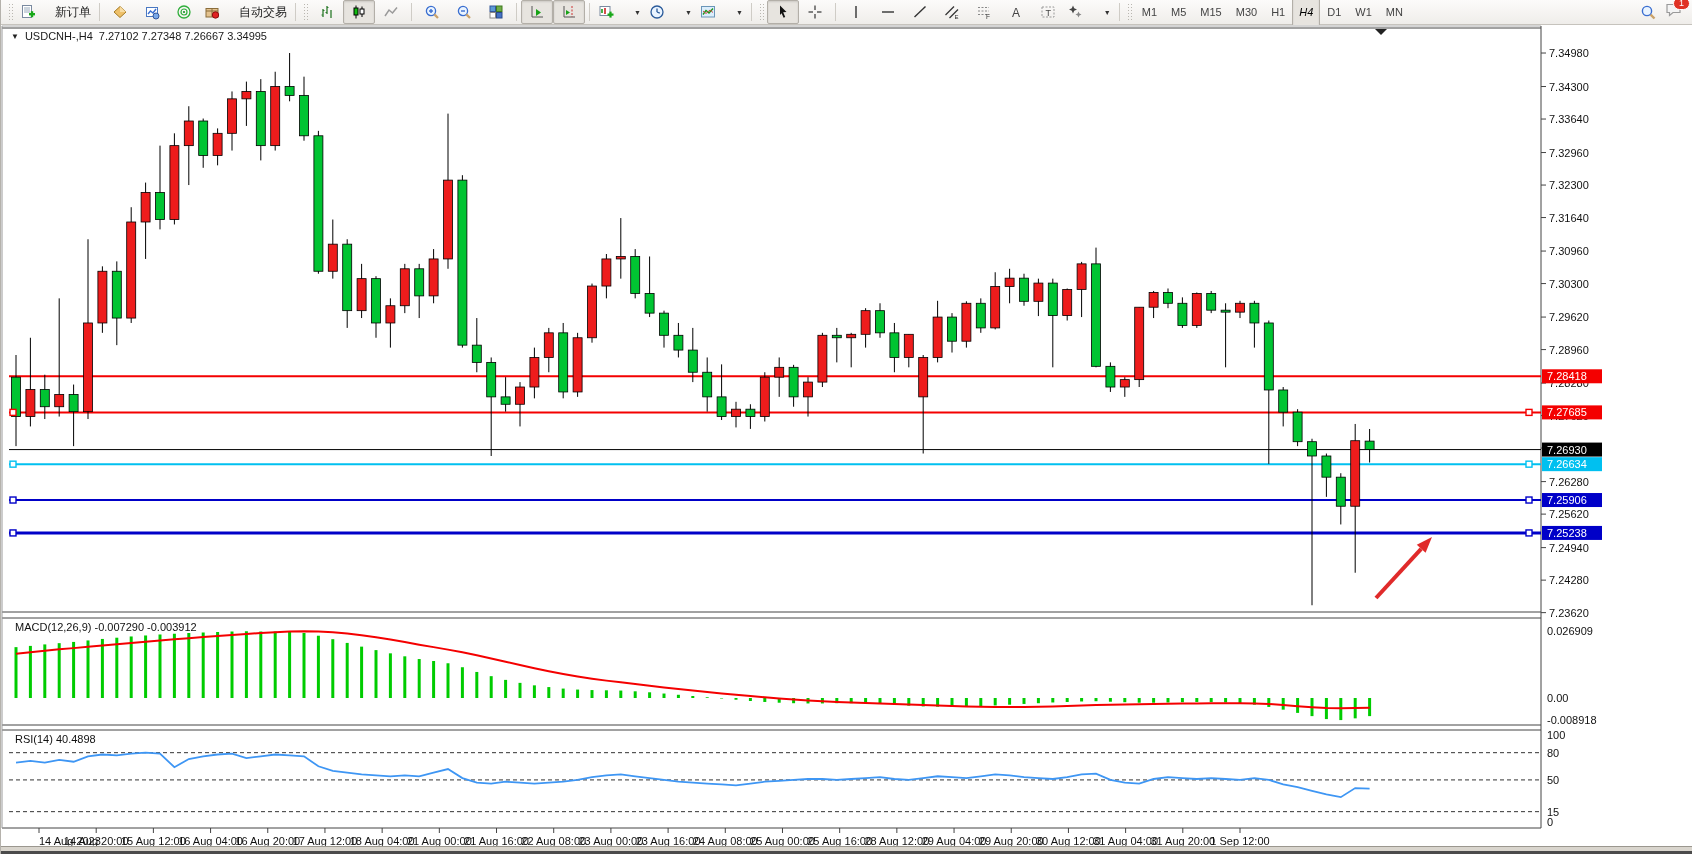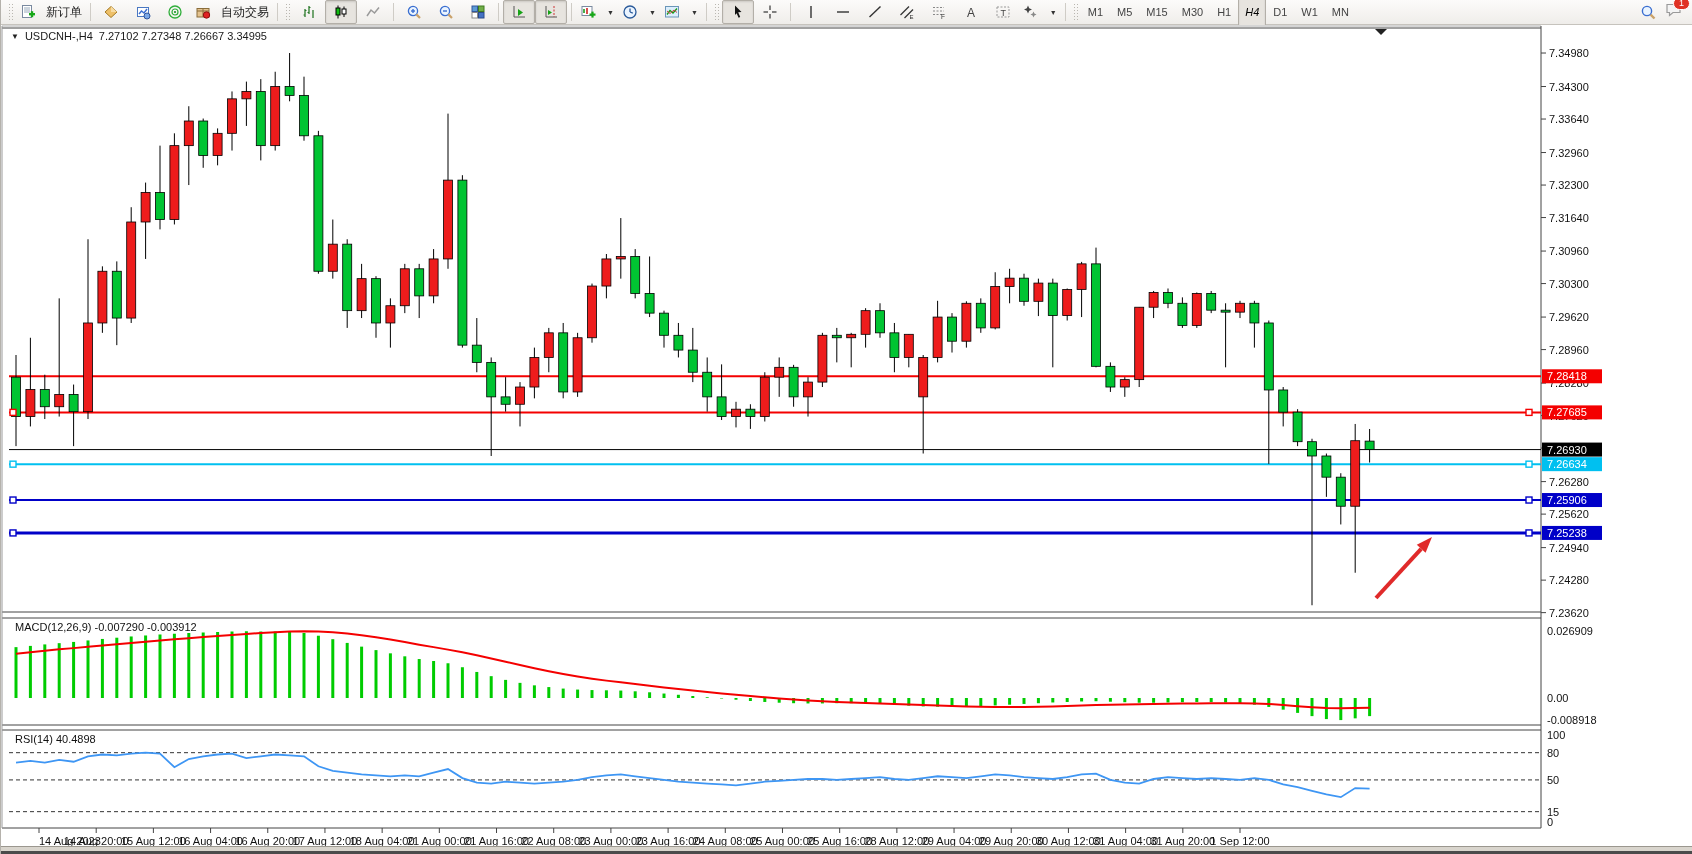--- a/index.html
+++ b/index.html
@@ -1,21 +1,21 @@
 <!DOCTYPE html>
 <html><head>
 <meta charset="utf-8">
 <style>
   html,body{margin:0;padding:0;background:#fff;}
   #app{position:relative;width:1692px;height:854px;font-family:"Liberation Sans",sans-serif;overflow:hidden;background:#fff;border-left:1px solid #b5b2ac;}
   
   #toolbar{position:absolute;left:0;top:0;width:1692px;height:25px;background:linear-gradient(#fcfbfa,#efedea);border-bottom:1px solid #c6c3bd;display:flex;align-items:center;box-sizing:border-box;padding:0 4px;}
   .grip{width:5px;height:18px;margin:0 3px;background-image:radial-gradient(#b9b6b0 35%,transparent 36%);background-size:3px 3px;flex:none;}
   .sep{width:1px;height:18px;background:#cfccc6;margin:0 4px;flex:none;}
-  .tb-btn{height:22px;min-width:24px;display:flex;align-items:center;justify-content:center;gap:10px;padding:0 3px;border:1px solid transparent;border-radius:2px;flex:none;cursor:default;}
+  .tb-btn{height:22px;min-width:24px;display:flex;align-items:center;justify-content:center;gap:19px;padding:0 3px;border:1px solid transparent;border-radius:2px;flex:none;cursor:default;}
   .tb-btn.active{background:#e7e4df;border-color:#b3afa8;box-shadow:inset 0 1px 2px rgba(0,0,0,.12);}
   .tb-btn .lbl{font-size:12px;color:#1d1d1d;white-space:nowrap;}
   .caret{font-size:7px;color:#333;margin-left:1px;}
   .tf-btn{height:20px;padding:12px 6px;font-size:11px;color:#444;display:flex;align-items:center;border:1px solid transparent;border-radius:2px;flex:none;}
   .tf-btn.active{background:#e7e4df;border-color:#b3afa8;box-shadow:inset 0 1px 2px rgba(0,0,0,.12);color:#000;font-style:italic;}
   .tb-right{margin-left:auto;display:flex;align-items:center;gap:8px;padding-right:6px;}
   .badge{position:absolute;top:-5px;right:-7px;background:#e03224;color:#fff;border-radius:8px;font-size:9px;line-height:11px;min-width:11px;text-align:center;padding:0 2px;border:1px solid #fff;}
   .chat-wrap{position:relative;}
   
   #chart-window{position:absolute;left:0;top:25px;width:1692px;height:821px;background:#fff;}

